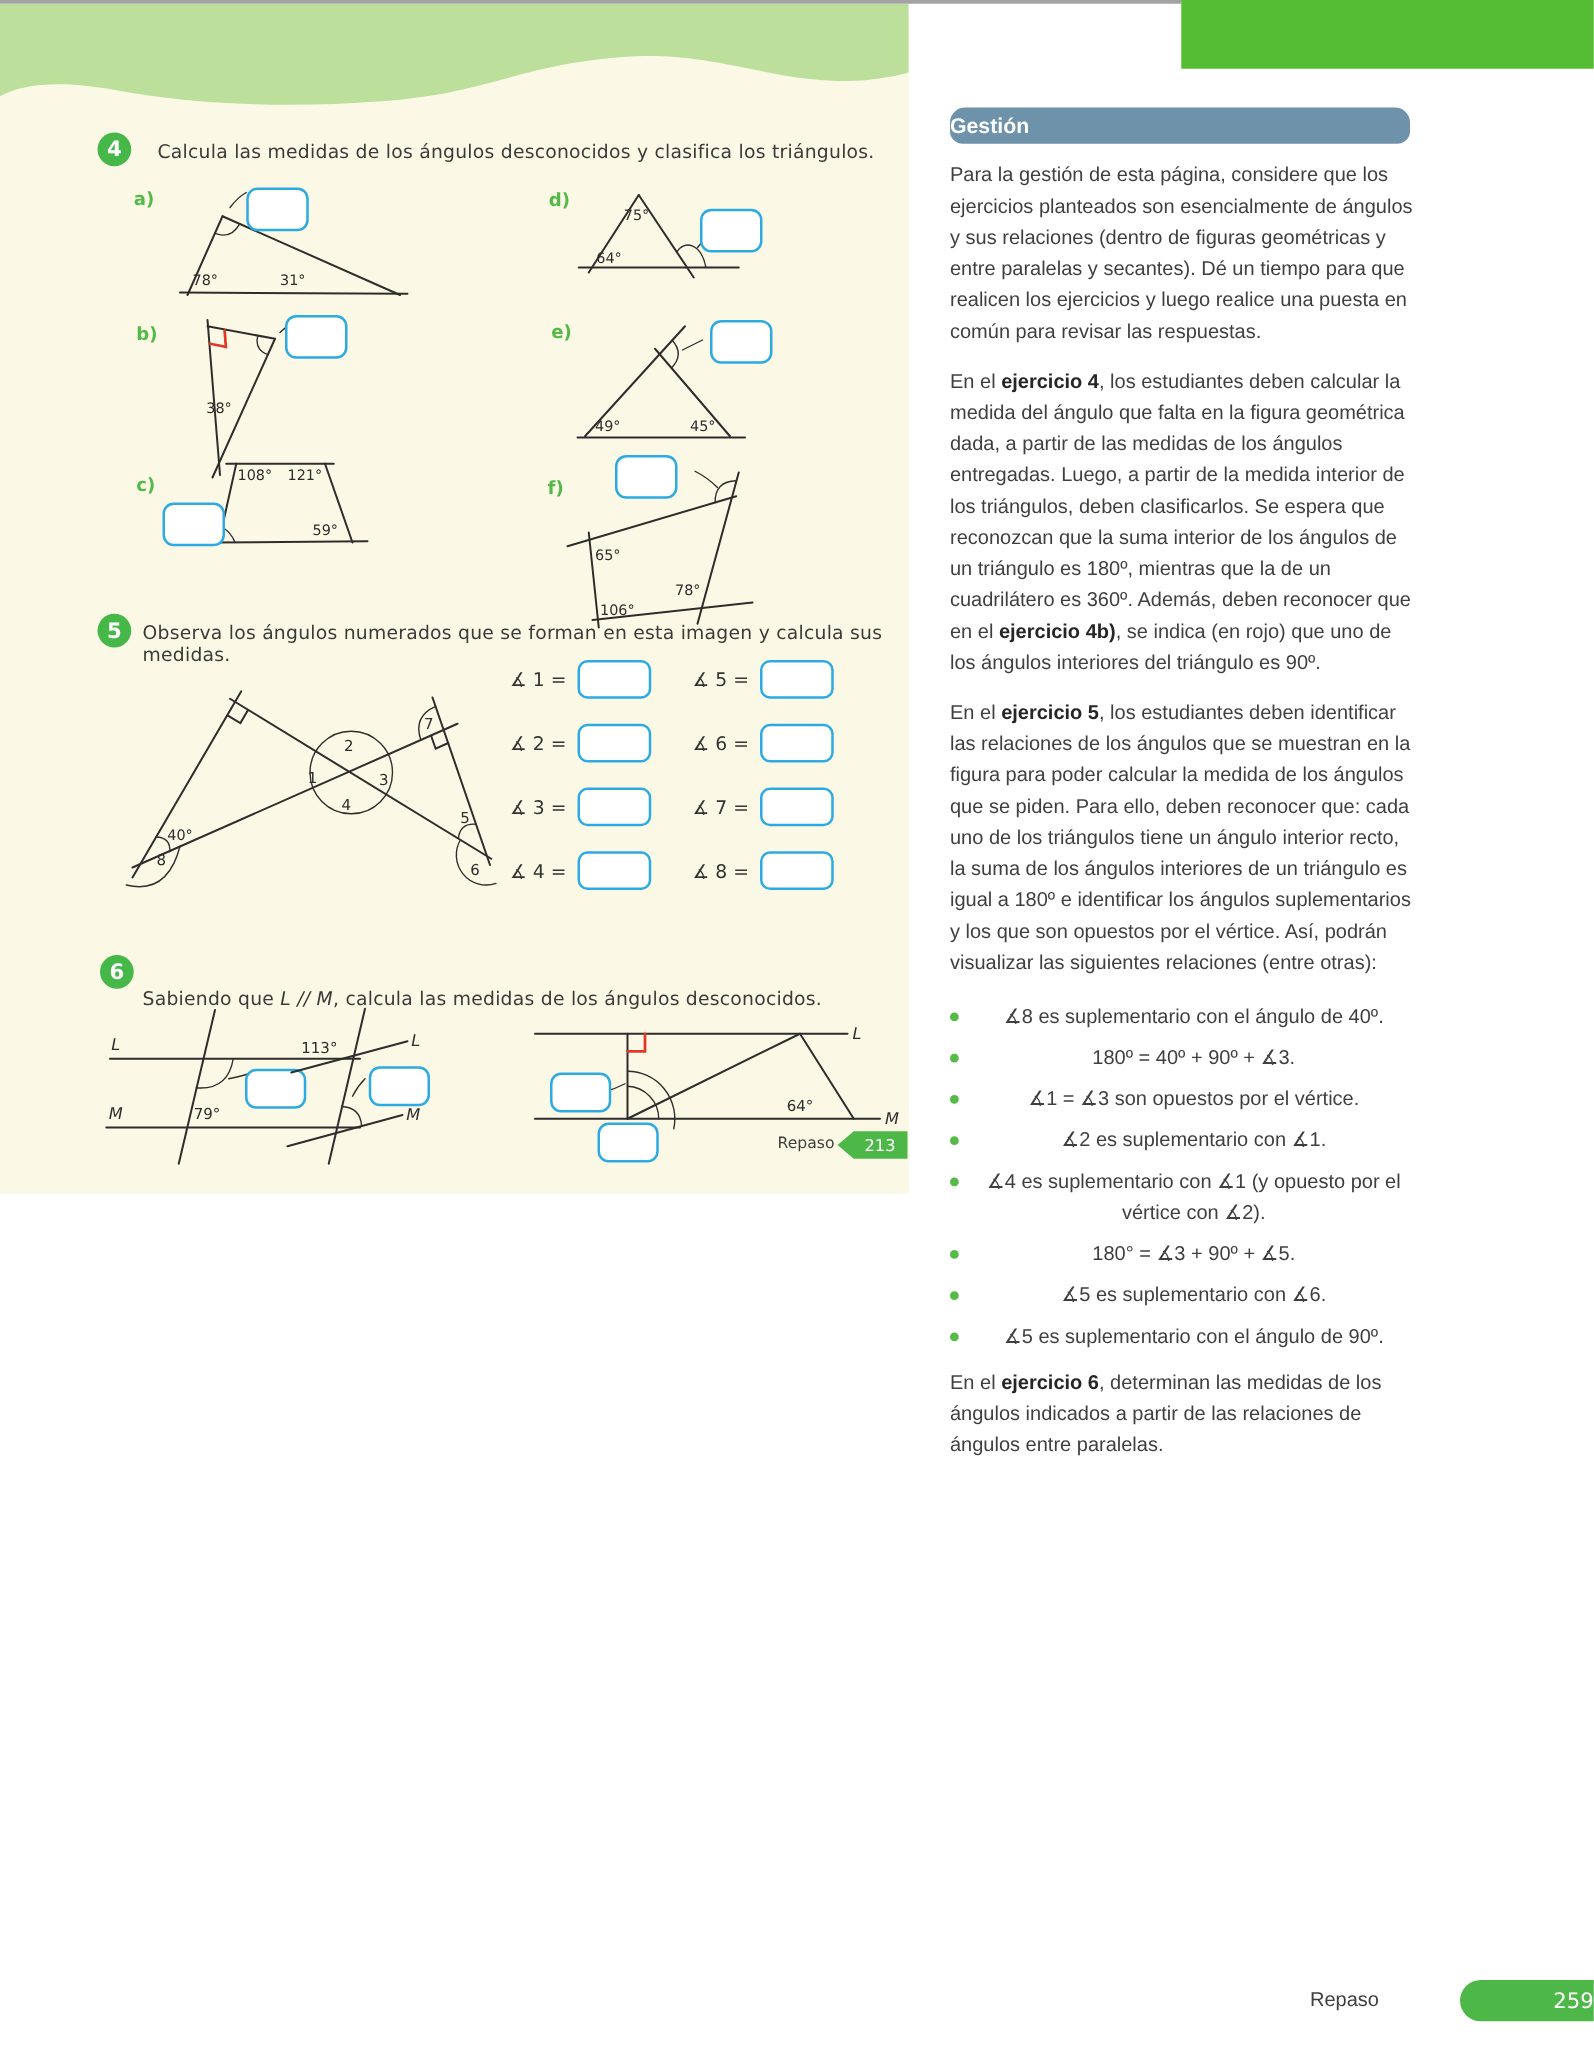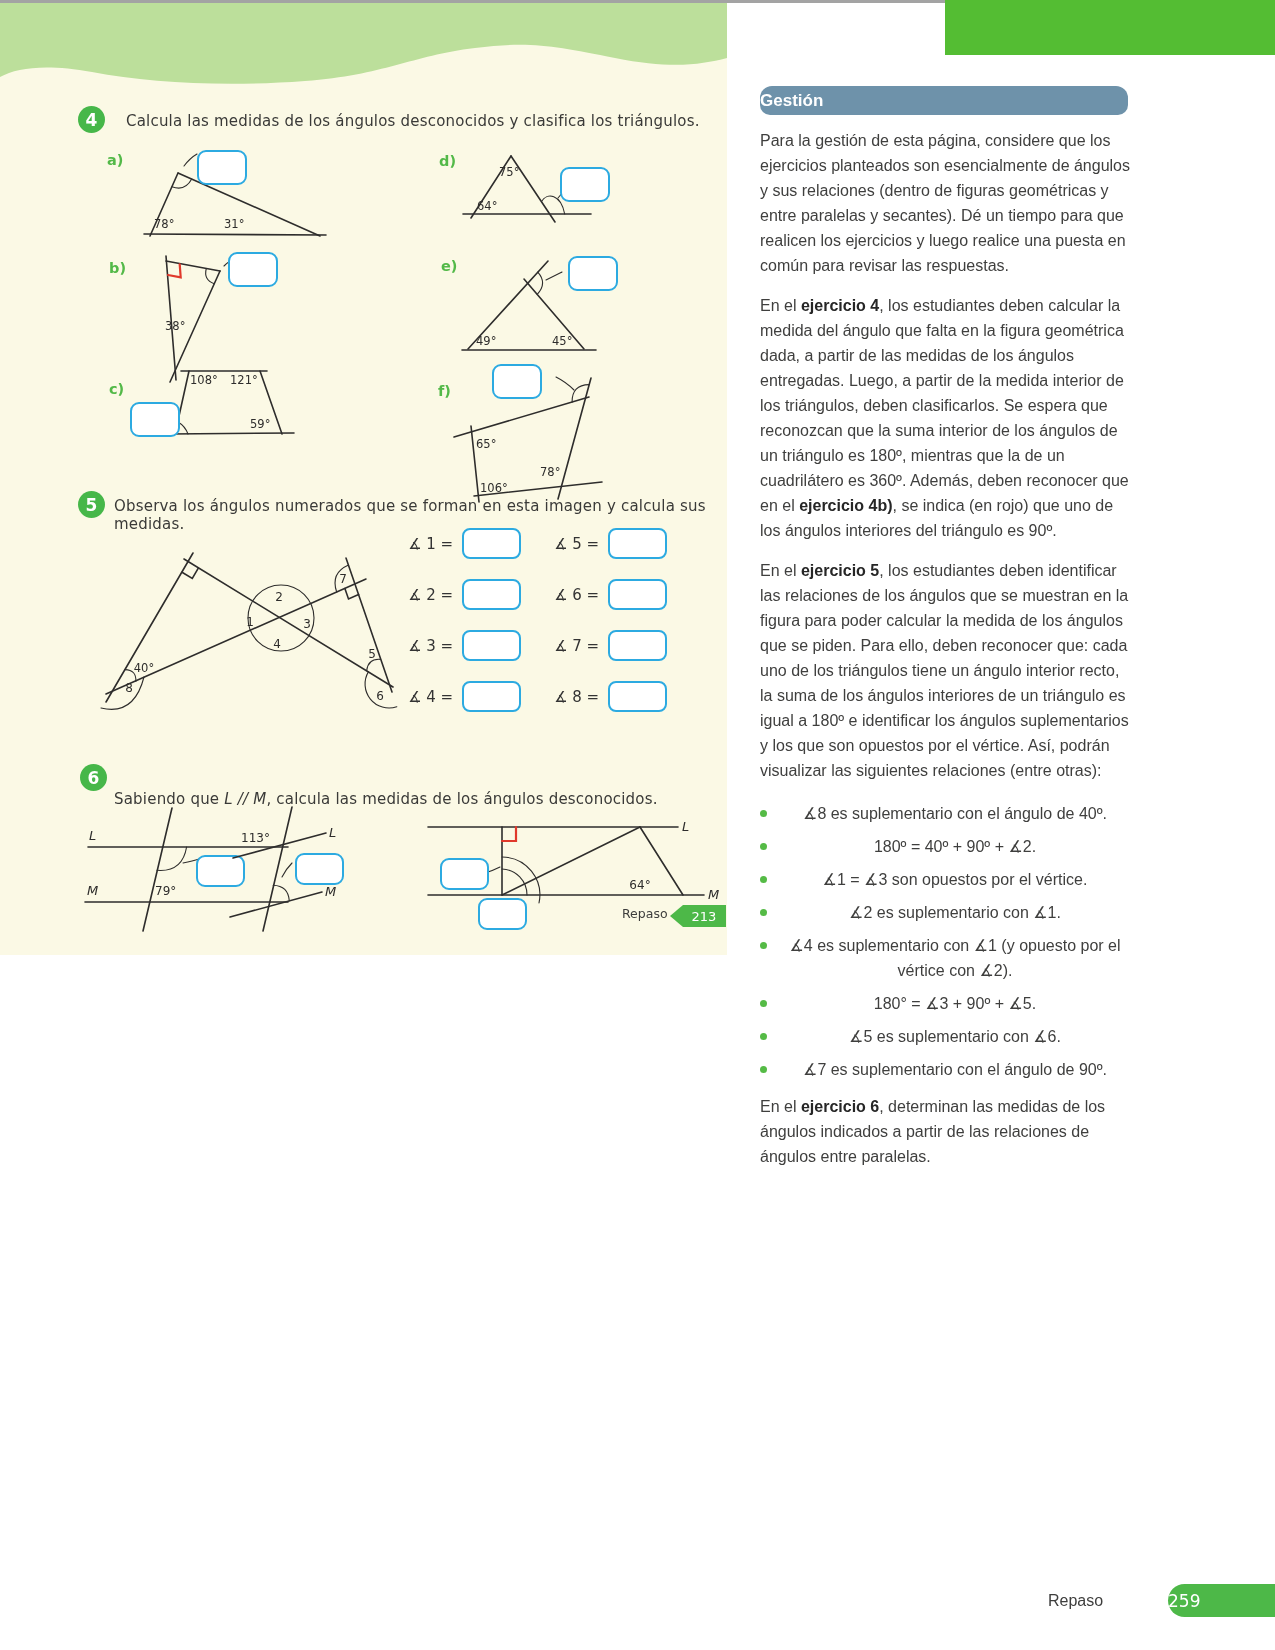--- a/index.html
+++ b/index.html
@@ -42,21 +42,21 @@
   .para .b{font-weight:bold;color:#262626;}
   ul.bullets{list-style:none;margin:18px 0 12px 0;padding:0;}
   ul.bullets li{display:flex;gap:11px;margin-bottom:8px;}
   .dot{flex:0 0 auto;width:7px;height:7px;border-radius:50%;background:#55BB46;margin-top:9px;}
   .btext{flex:1;text-align:center;}
   
   .sb-footer-label{position:absolute;left:1048px;top:1592px;font-size:16px;color:#3E3E3D;
       font-family:"Liberation Sans",sans-serif;}
   .pill259{position:absolute;left:1168px;top:1584px;width:107px;height:33px;background:#4DB848;
       border-radius:17px 0 0 17px;color:#fff;font-size:17px;display:flex;align-items:center;
-      justify-content:flex-start;}
+      justify-content:flex-end;}
 </style>
 </head>
 <body>
 
 <div class="student-page">
   <svg class="wave" viewBox="0 0 727 96">
     <path d="M0,0 L727,0 L727,55 C700,62 670,66 615,55 C555,43 530,38 475,45 C410,53 385,72 305,78 C225,84 150,80 92,69 C48,61 18,64 0,74 Z" fill="#BCDF9B"></path>
   </svg>
 </div>
 <div class="topstrip"></div>
@@ -277,21 +277,21 @@
       <div class="para"><span>En el </span><span class="b">ejercicio 4</span><span>, los estudiantes deben calcular la medida del ángulo que falta en la figura geométrica dada, a partir de las medidas de los ángulos entregadas. Luego, a partir de la medida interior de los triángulos, deben clasificarlos. Se espera que reconozcan que la suma interior de los ángulos de un triángulo es 180º, mientras que la de un cuadrilátero es 360º. Además, deben reconocer que en el </span><span class="b">ejercicio 4b)</span><span>, se indica (en rojo) que uno de los ángulos interiores del triángulo es 90º.</span></div>
       <div class="para"><span>En el </span><span class="b">ejercicio 5</span><span>, los estudiantes deben identificar las relaciones de los ángulos que se muestran en la figura para poder calcular la medida de los ángulos que se piden. Para ello, deben reconocer que: cada uno de los triángulos tiene un ángulo interior recto, la suma de los ángulos interiores de un triángulo es igual a 180º e identificar los ángulos suplementarios y los que son opuestos por el vértice. Así, podrán visualizar las siguientes relaciones (entre otras):</span></div>
     </div>
   <ul class="bullets" id="gestion-bullets">
       <li>
         <span class="dot"></span>
         <span class="btext">∡8 es suplementario con el ángulo de 40º.</span>
       </li>
       <li>
         <span class="dot"></span>
-        <span class="btext">180º = 40º + 90º + ∡2.</span>
+        <span class="btext">180º = 40º + 90º + ∡3.</span>
       </li>
       <li>
         <span class="dot"></span>
         <span class="btext">∡1 = ∡3 son opuestos por el vértice.</span>
       </li>
       <li>
         <span class="dot"></span>
         <span class="btext">∡2 es suplementario con ∡1.</span>
       </li>
       <li>
@@ -301,21 +301,21 @@
       <li>
         <span class="dot"></span>
         <span class="btext">180° = ∡3 + 90º + ∡5.</span>
       </li>
       <li>
         <span class="dot"></span>
         <span class="btext">∡5 es suplementario con ∡6.</span>
       </li>
       <li>
         <span class="dot"></span>
-        <span class="btext">∡7 es suplementario con el ángulo de 90º.</span>
+        <span class="btext">∡5 es suplementario con el ángulo de 90º.</span>
       </li>
     </ul>
   <div id="gestion-closing">
       <div class="para"><span>En el </span><span class="b">ejercicio 6</span><span>, determinan las medidas de los ángulos indicados a partir de las relaciones de ángulos entre paralelas.</span></div>
     </div>
 </div>
 
 <div class="sb-footer-label">Repaso</div>
 <div class="pill259">
     <span>259</span>

